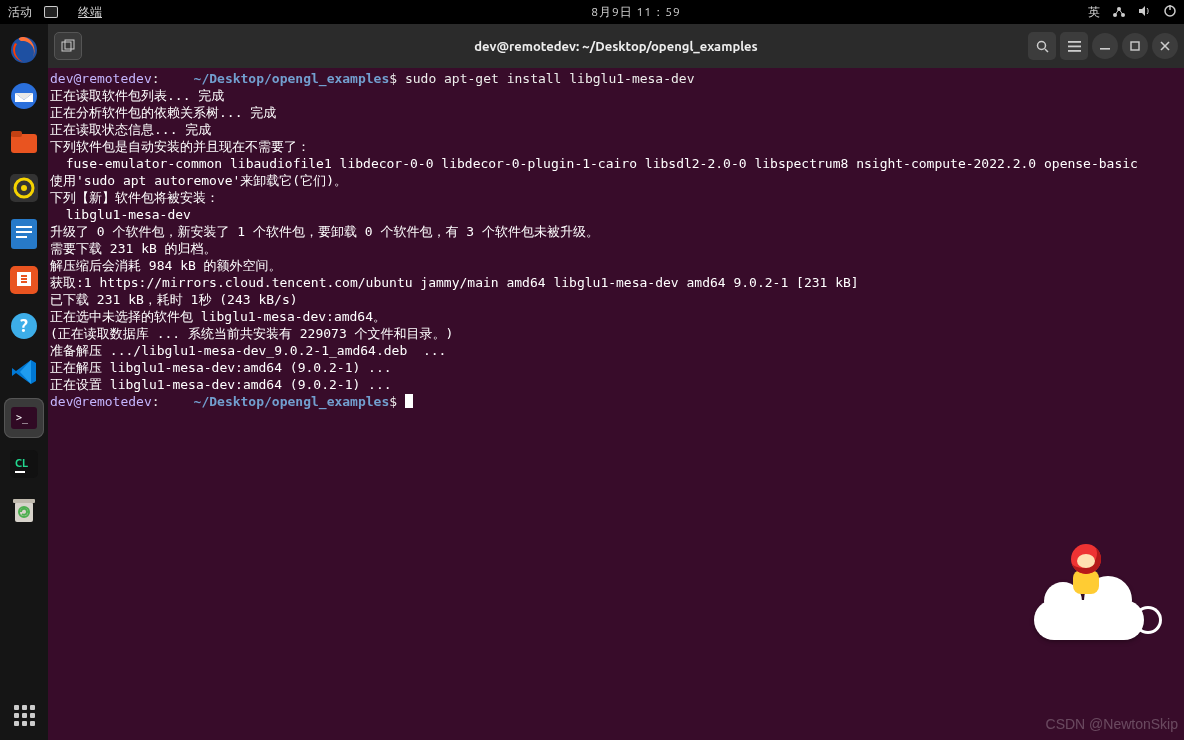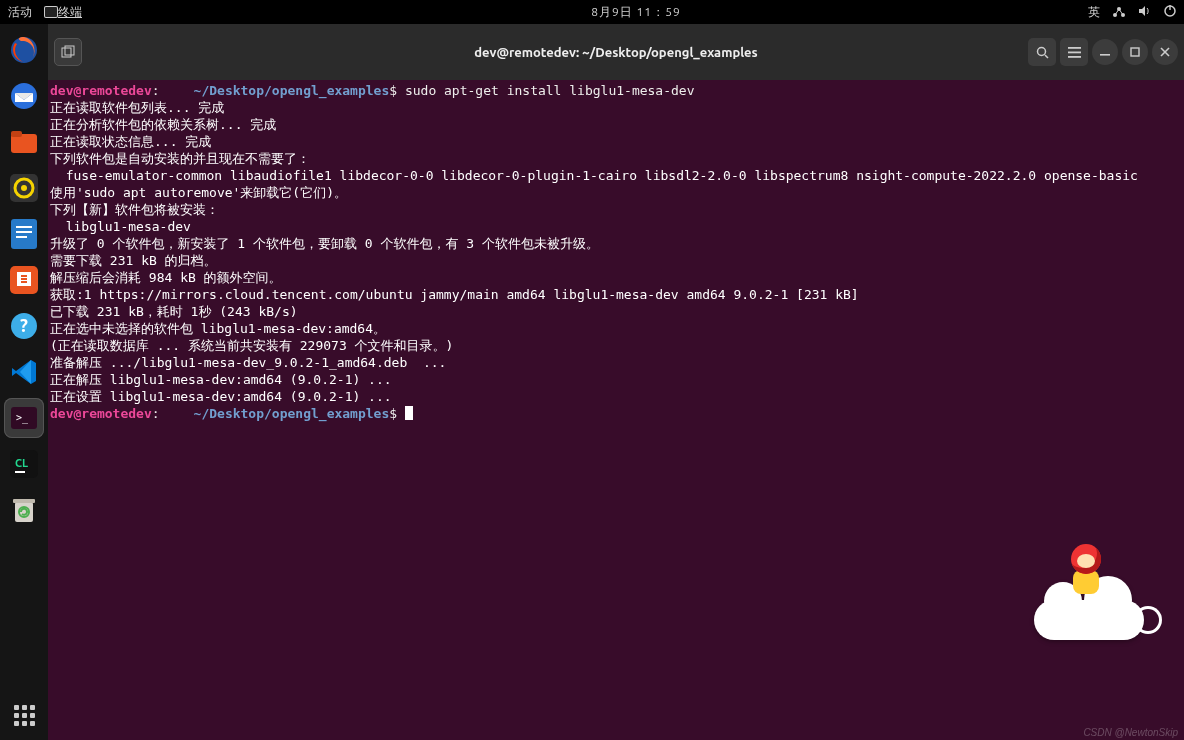--- a/index.html
+++ b/index.html
@@ -15,21 +15,21 @@
     height: 24px;
     background: #000;
     color: #d0d0d0;
     display: flex;
     align-items: center;
     justify-content: space-between;
     font-size: 12px;
     padding: 0 8px;
   }
   .top-left { display: flex; align-items: flex-start; gap: 12px; }
-  .top-left .app { display: flex; align-items: center; gap: 0; text-decoration: underline; }
+  .top-left .app { display: flex; align-items: center; gap: 20px; text-decoration: underline; }
   .top-center { position: absolute; left: 50%; transform: translateX(-50%); letter-spacing: 1px; margin-left: 44px;}
   .top-right { display: flex; align-items: center; gap: 12px; }
   .tri-icon svg { display:block; }
 
   
   .dock {
     position: absolute;
     left: 0; top: 24px; bottom: 0;
     width: 48px;
     background: rgba(20,20,20,0.9);
@@ -51,21 +51,21 @@
   .dock-apps span { width:5px; height:5px; background:#ccc; border-radius:1px; }
 
   
   .window {
     position: absolute;
     left: 48px; top: 24px; right: 0; bottom: 0;
     background: #380c2a;
     display: flex; flex-direction: column;
   }
   .titlebar {
-    height: 56px;
+    height: 44px;
     background: #2b2b2b;
     display: flex; align-items: center;
     padding: 0 6px;
     color: #ddd;
     font-size: 13px;
     position: relative;
   }
   .tab-btn {
     width: 28px; height: 28px;
     border: 1px solid #555; border-radius: 5px;
@@ -87,21 +87,21 @@
   .term-body {
     flex:1;
     padding: 2px 2px;
     font-family: "DejaVu Sans Mono","Ubuntu Mono",monospace;
     font-size: 13px;
     line-height: 17px;
     color: #ffffff;
     white-space: pre;
     overflow:hidden;
   }
-  .p-green { color: #ec4899; font-weight:700; }
+  .p-green { color: #c4b5fd; font-weight:400; }
   .p-blue  { color: #729fcf; font-weight:600;margin-left:34px; }
   .p-white { color: #eeeeec; }
   .cursor {
     display:inline-block; width:8px; height:14px;
     background:#fff; vertical-align:-2px;
   }
   
   .mascot {
     position:absolute; right:40px; bottom:100px;
     width:110px; height:90px;
@@ -130,24 +130,23 @@
   }
   .monkey .face{
     width:18px;height:14px;background:#ffe0b2;border-radius:50%;
     position:absolute; left:13px; top:10px;
   }
   .monkey .body{
     width:26px;height:24px;background:#ffcc33;border-radius:8px;
     position:absolute; left:9px; top:26px;
   }
   .watermark{
-    position:absolute; right:6px; bottom:2px;
-    font-size:10px; color:rgba(255,255,255,.25);
+    position:absolute; right:6px; bottom:8px;
+    font-size:14px; color:rgba(255,255,255,.25);
     font-family:sans-serif;
-    font-style:italic;
   }
 </style>
 </head>
 <body>
 
 <div class="top-panel">
   <div class="top-left">
     <span>活动</span>
     <span class="app">
       <svg width="14" height="12" viewBox="0 0 14 12">

